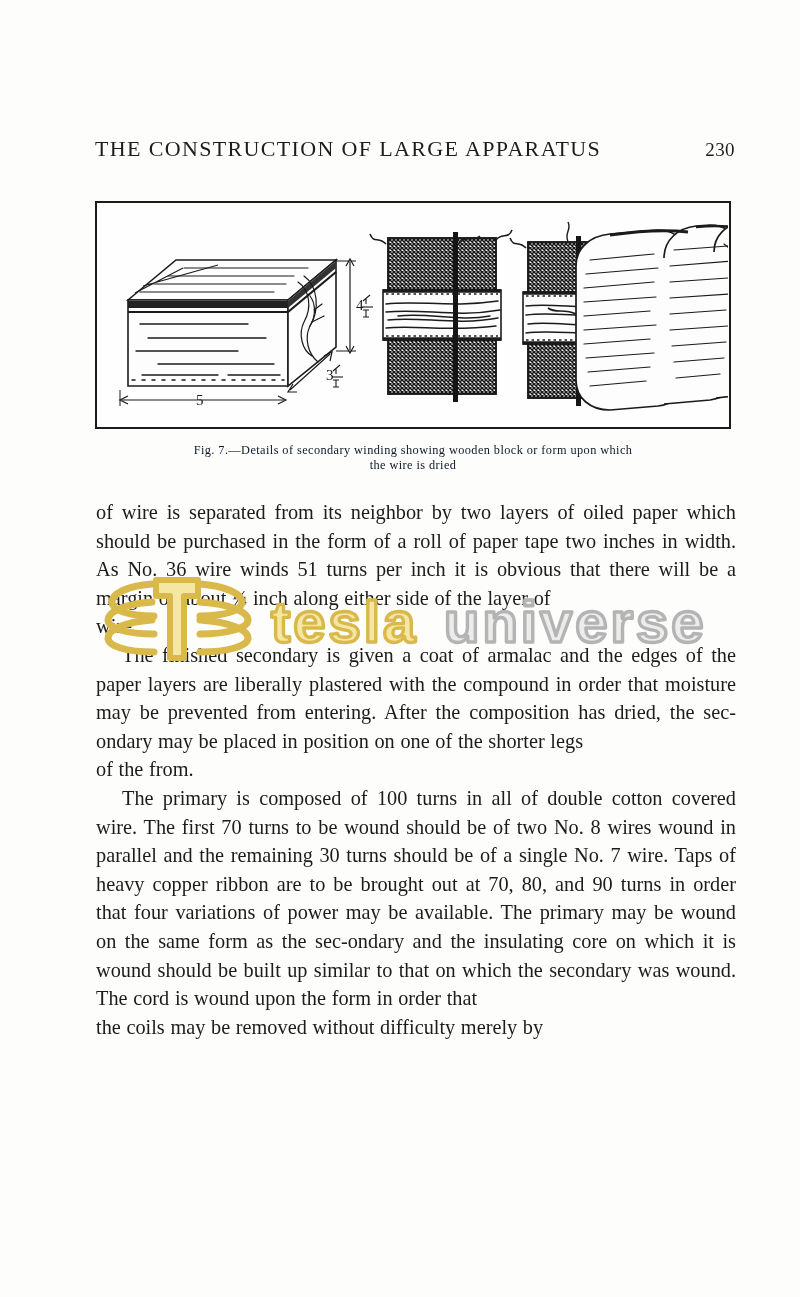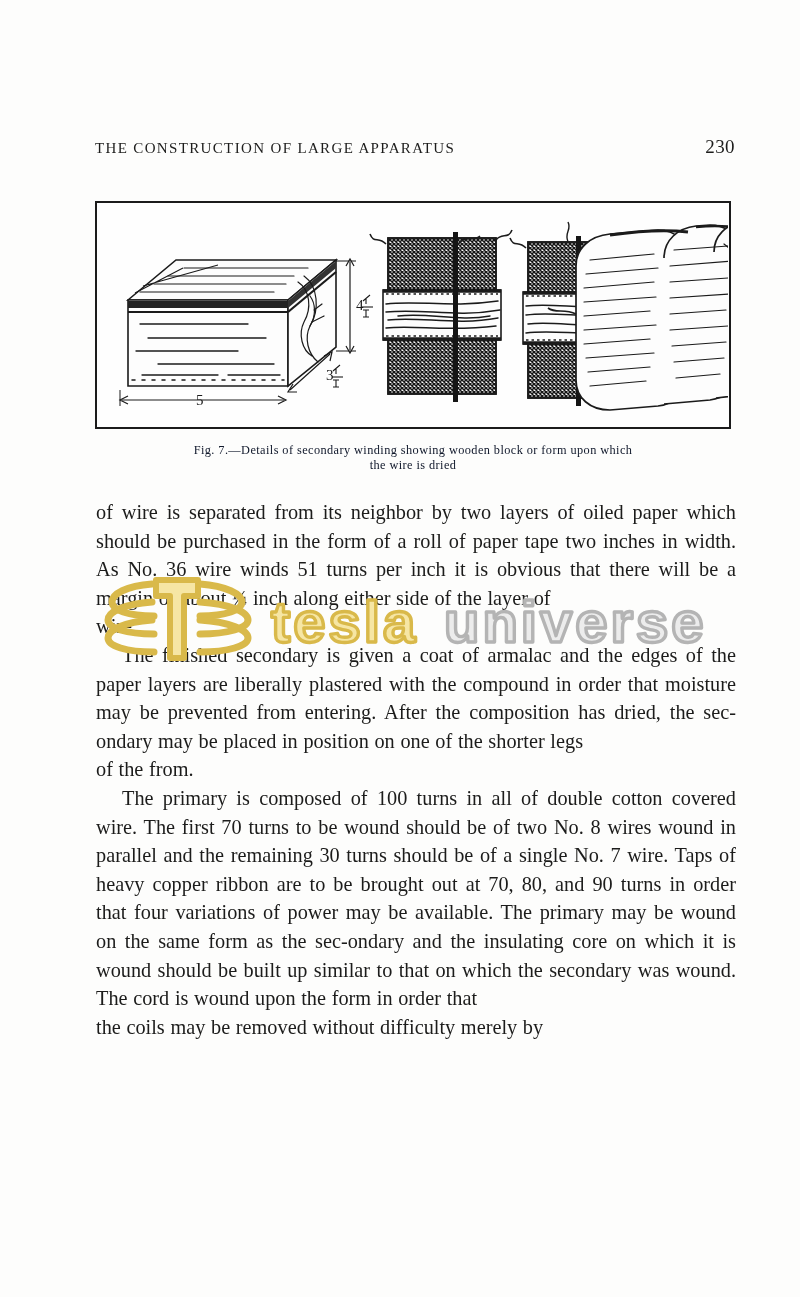--- a/index.html
+++ b/index.html
@@ -26,21 +26,21 @@
     left: 95px;
     top: 136px;
     width: 640px;
     height: 26px;
     display: flex;
     align-items: baseline;
     justify-content: space-between;
     color: #20201f;
   }
   .running-head .rh-title {
-    font-size: 15px;
+    font-size: 22px;
     letter-spacing: 1.35px;
     white-space: nowrap;
     color: #1d1d1c;
     text-align: center;
   }
   .running-head .rh-folio {
     font-size: 19px;
     letter-spacing: 0.4px;
     color: #1d1d1c;
   }

